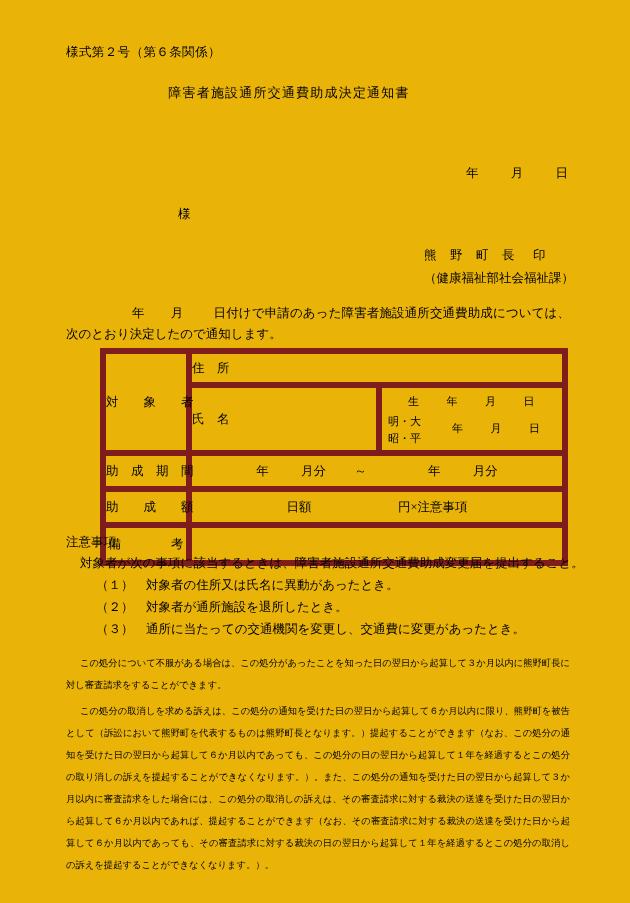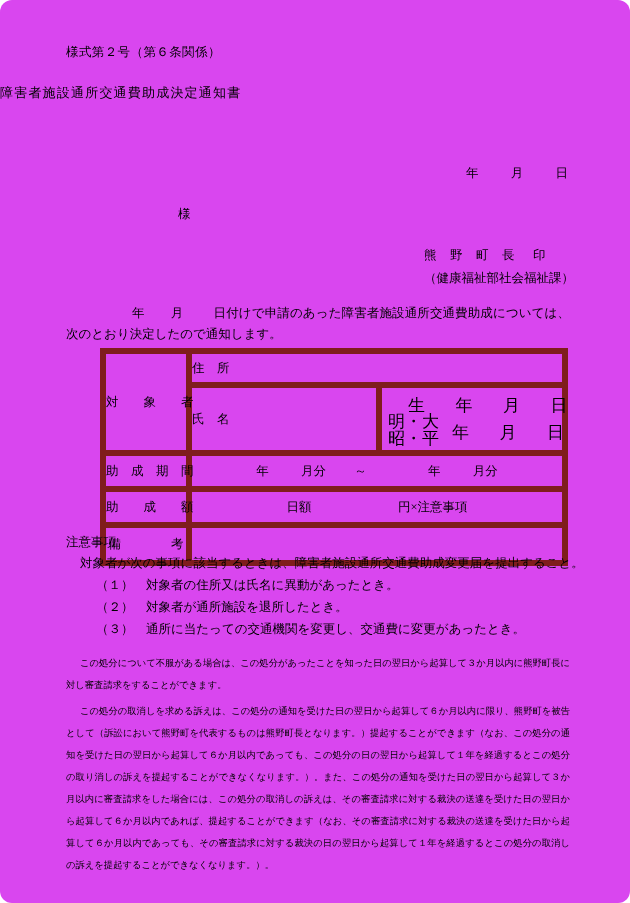--- a/index.html
+++ b/index.html
@@ -8,38 +8,38 @@
     background: #ffffff;
   }
   body {
     font-family: "Liberation Serif", "DejaVu Serif", serif;
     color: #000000;
   }
   #page {
     position: relative;
     width: 630px;
     height: 903px;
-    background: #d946ef;
+    background: #eab308;
     overflow: hidden;
-    border-radius: 12px;
   }
   .abs { position: absolute; }
 
   
   .form-no {
     left: 66px;
     top: 44px;
     font-size: 12.5px;
     letter-spacing: 0.4px;
     white-space: nowrap;
   }
   .doc-title {
     left: 0;
     top: 84px;
     width: 578px;
+    text-align: center;
     font-size: 13px;
     letter-spacing: 1.2px;
     white-space: nowrap;
   }
 
   
   .date-line {
     left: 466px;
     top: 165px;
     font-size: 12.5px;
@@ -103,21 +103,21 @@
   .row-name { height: 62px; }
   .row-period { height: 30px; }
   .row-amount { height: 30px; }
   .row-note { height: 32px; }
   .sub-lbl { padding-left: 8px; }
 
   .birth-col { width: 186px; }
   .birth-inner {
     position: relative;
     height: 62px;
-    font-size: 17px;
+    font-size: 11px;
   }
   .birth-top {
     position: absolute;
     left: 26px;
     top: 6px;
     white-space: nowrap;
   }
   .birth-top span { display: inline-block; }
   .birth-eras {
     position: absolute;

